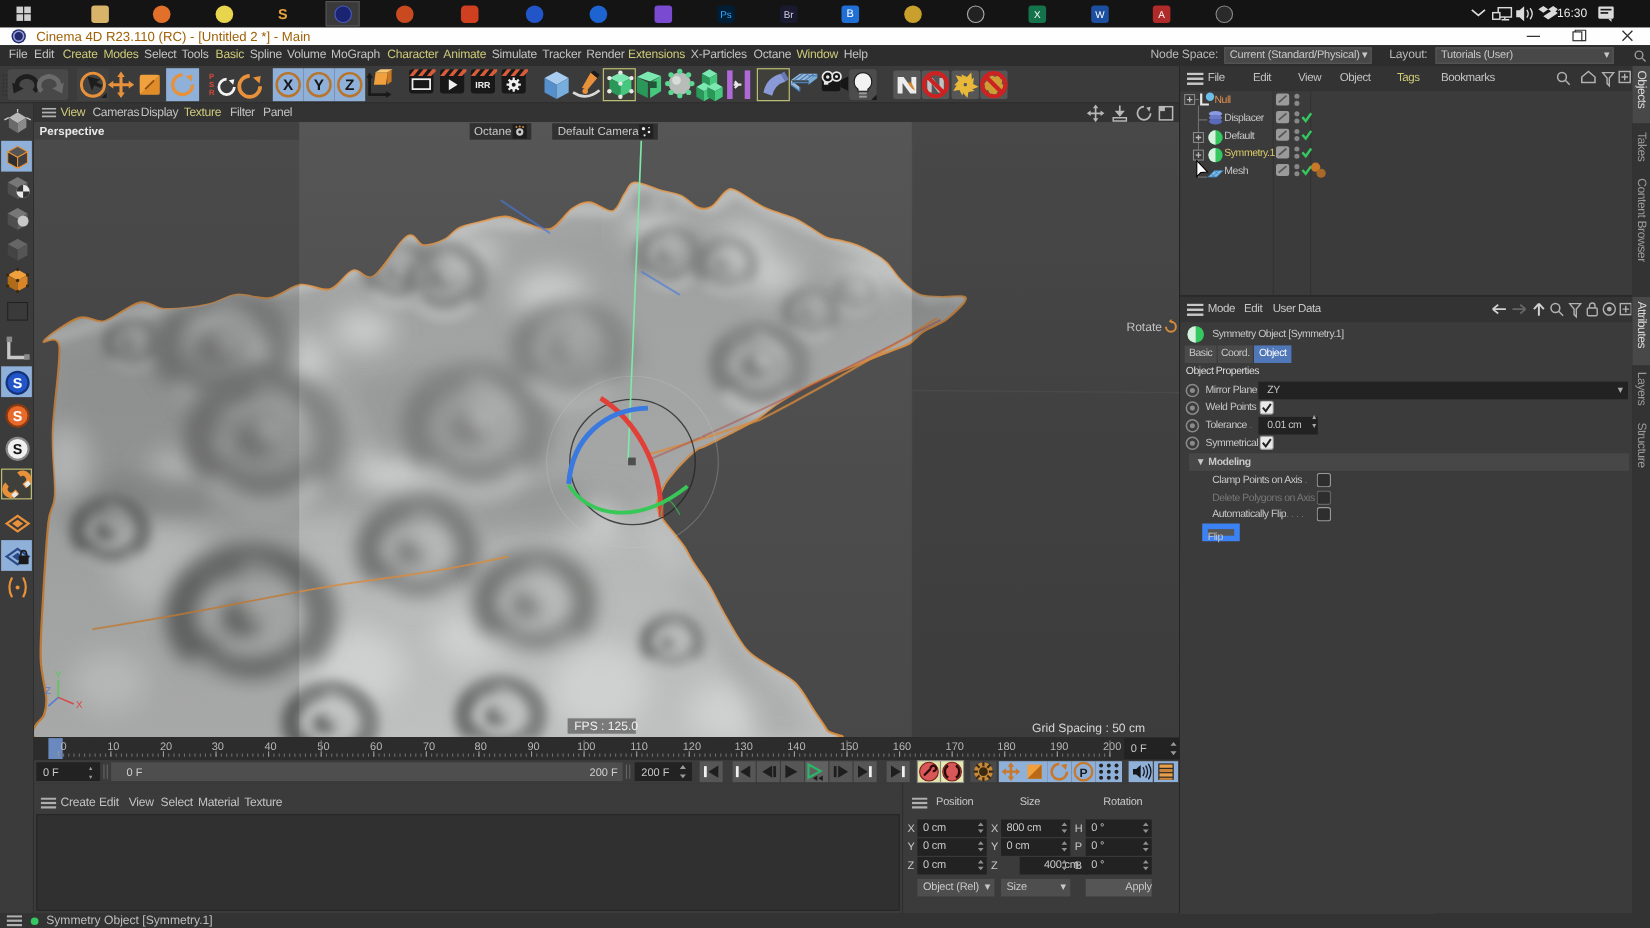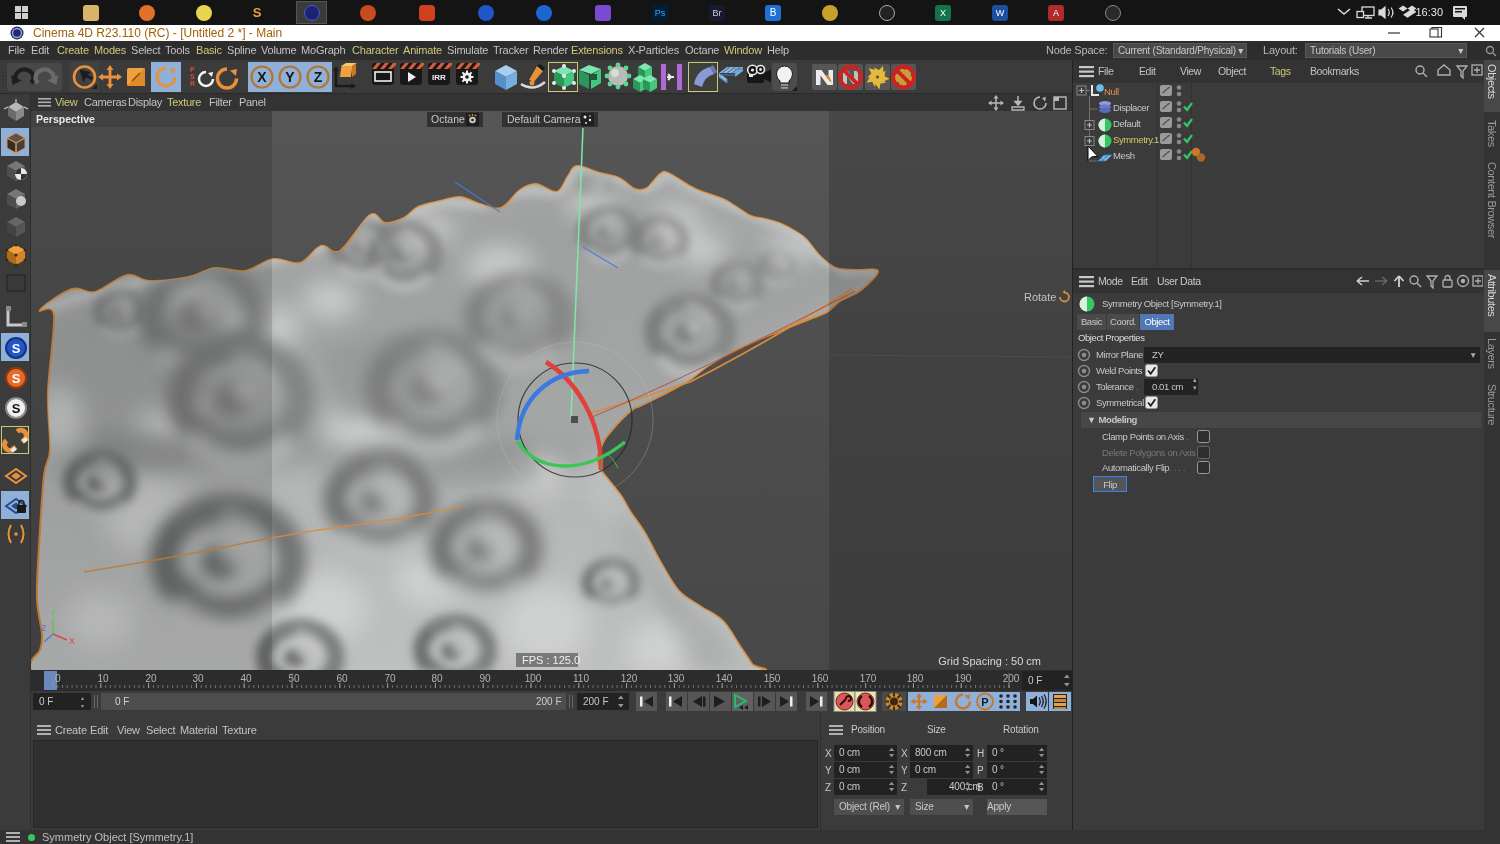--- a/index.html
+++ b/index.html
@@ -1013,21 +1013,21 @@
     <div style="position:absolute;left:80px;top:33px;width:8px;line-height:17px">X<br>Y<br>Z</div>
     <div class="field" style="position:absolute;left:89px;top:33px;width:63px;height:16px;line-height:16px;padding-left:5px">800 cm</div>
     <div class="field" style="position:absolute;left:89px;top:50px;width:63px;height:16px;line-height:16px;padding-left:5px">0 cm</div>
     <div class="field" style="position:absolute;left:106px;top:67px;width:63px;height:16px;line-height:16px;padding-left:22px">400 cm</div>
     <div style="position:absolute;left:156px;top:33px;width:8px;line-height:17px">H<br>P<br>B</div>
     <div class="field" style="position:absolute;left:166px;top:33px;width:60px;height:16px;line-height:16px;padding-left:5px">0 °</div>
     <div class="field" style="position:absolute;left:166px;top:50px;width:60px;height:16px;line-height:16px;padding-left:5px">0 °</div>
     <div class="field" style="position:absolute;left:166px;top:67px;width:60px;height:16px;line-height:16px;padding-left:5px">0 °</div>
     <div style="position:absolute;left:13px;top:87px;width:70px;height:16px;background:#4e4e4e;line-height:16px;padding-left:5px;font-size:10px">Object (Rel)<span style="position:absolute;right:4px">▾</span></div>
     <div style="position:absolute;left:89px;top:87px;width:63px;height:16px;background:#4e4e4e;line-height:16px;padding-left:5px;font-size:10px">Size<span style="position:absolute;right:4px">▾</span></div>
-    <div style="position:absolute;left:166px;top:87px;width:60px;height:16px;background:#555;line-height:16px;text-align:left;font-size:10px">Apply</div>
+    <div style="position:absolute;left:166px;top:87px;width:60px;height:16px;background:#555;line-height:16px;text-align:right;font-size:10px">Apply</div>
     <svg width="252" height="118" style="position:absolute;left:0;top:0">
       <g fill="#909090">
         <path id="spn" d="M0 0 l2.6 -3.2 2.6 3.2 z M0 3 l2.6 3.2 2.6 -3.2 z" transform="translate(68,39)"></path>
         <use href="#spn" x="0" y="17"></use>
           <use href="#spn" x="0" y="34"></use>
         <use href="#spn" x="76" y="0"></use>
           <use href="#spn" x="76" y="17"></use>
           <use href="#spn" x="76" y="34"></use>
         <use href="#spn" x="150" y="0"></use>
           <use href="#spn" x="150" y="17"></use>
@@ -1247,21 +1247,21 @@
           <rect x="0.5" y="0.5" width="12" height="12" rx="2" fill="#2e2e2e" stroke="#999"></rect>
         </svg>
       <span style="position:absolute;left:29px;top:177px;color:#787878">Delete Polygons on Axis</span>
       <svg width="13" height="13" style="position:absolute;left:124px;top:176px">
           <rect x="0.5" y="0.5" width="12" height="12" rx="2" fill="#2e2e2e" stroke="#666"></rect>
         </svg>
       <span style="position:absolute;left:29px;top:192px">Automatically Flip<span style="color:#777">. . . .</span></span>
       <svg width="13" height="13" style="position:absolute;left:124px;top:191px">
           <rect x="0.5" y="0.5" width="12" height="12" rx="2" fill="#2e2e2e" stroke="#999"></rect>
         </svg>
-      <div style="position:absolute;left:20px;top:206px;width:34px;height:16px;background:#555;border:1px solid #3b82f6;text-align:center;line-height:16px">Flip</div>
+      <div style="position:absolute;left:20px;top:206px;width:34px;height:16px;background:#555;border:5px solid #3b82f6;text-align:left;line-height:16px">Flip</div>
     </div>
 
     <div style="position:absolute;right:0;top:0;width:16px;height:770px;background:#333"></div>
     <div style="position:absolute;right:0;top:0;width:16px;height:52px;background:#484848"></div>
     <div style="position:absolute;right:2px;top:4px;width:14px;color:#d8d8d8;font-size:11px;writing-mode:vertical-rl;text-orientation:mixed">Objects</div>
     <div style="position:absolute;right:2px;top:60px;width:14px;color:#9a9a9a;font-size:11px;writing-mode:vertical-rl">Takes</div>
     <div style="position:absolute;right:2px;top:102px;width:14px;color:#9a9a9a;font-size:11px;writing-mode:vertical-rl">Content Browser</div>
     <div style="position:absolute;right:0;top:210px;width:16px;height:62px;background:#484848"></div>
     <div style="position:absolute;right:2px;top:214px;width:14px;color:#d8d8d8;font-size:11px;writing-mode:vertical-rl">Attributes</div>
     <div style="position:absolute;right:2px;top:278px;width:14px;color:#9a9a9a;font-size:11px;writing-mode:vertical-rl">Layers</div>

